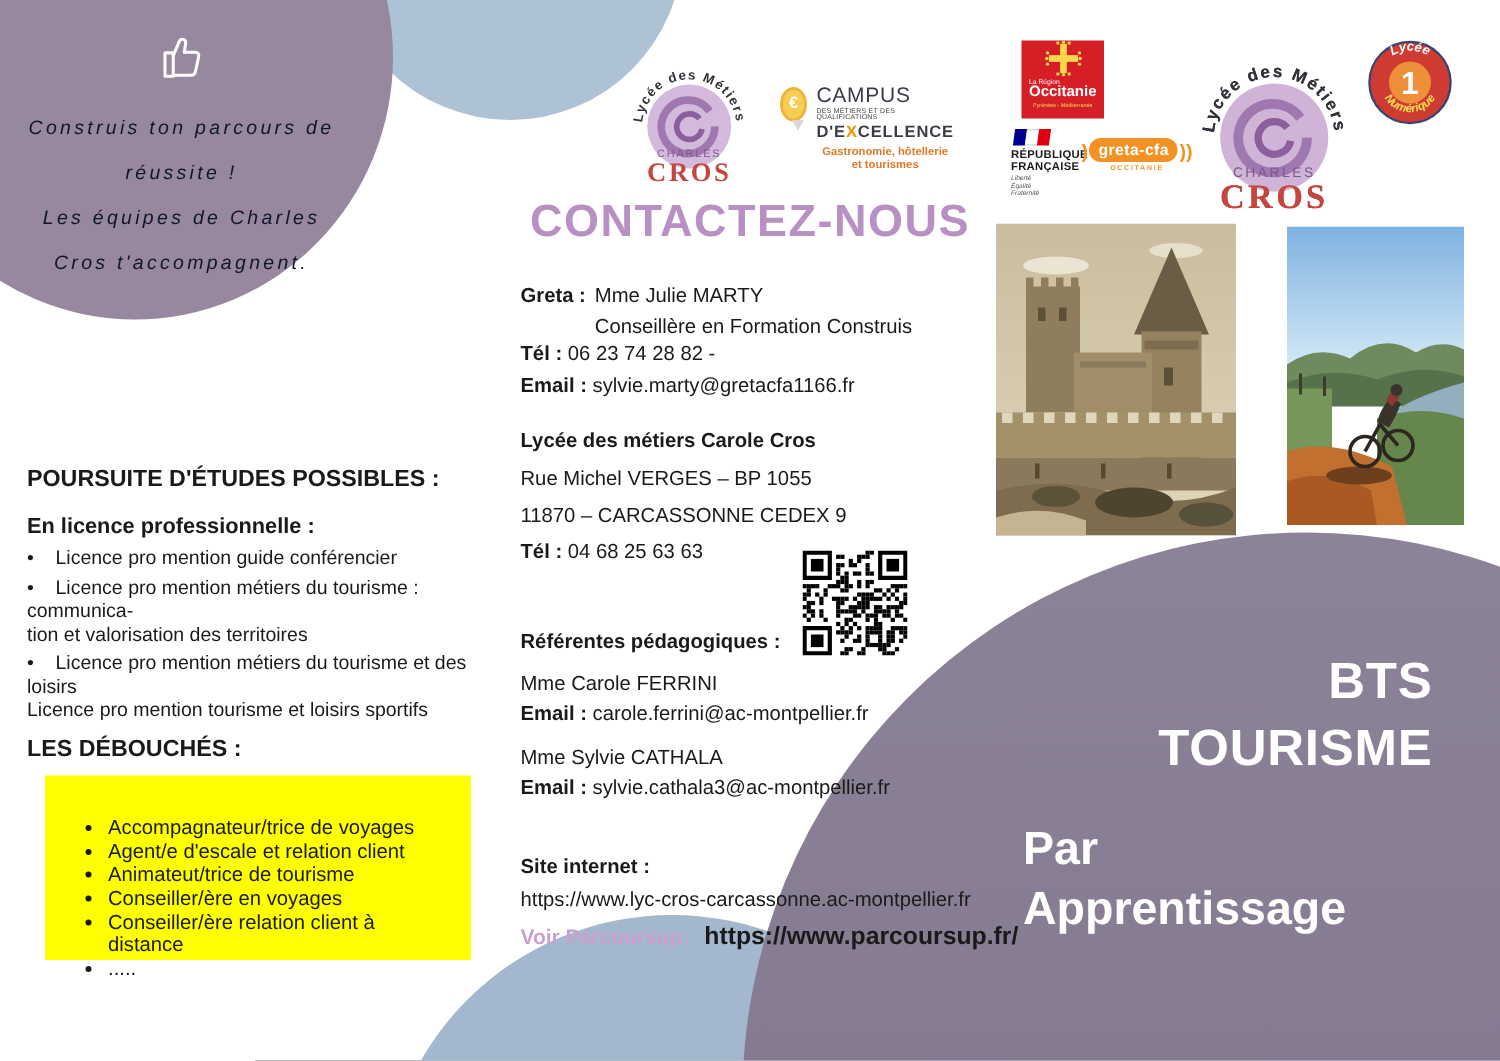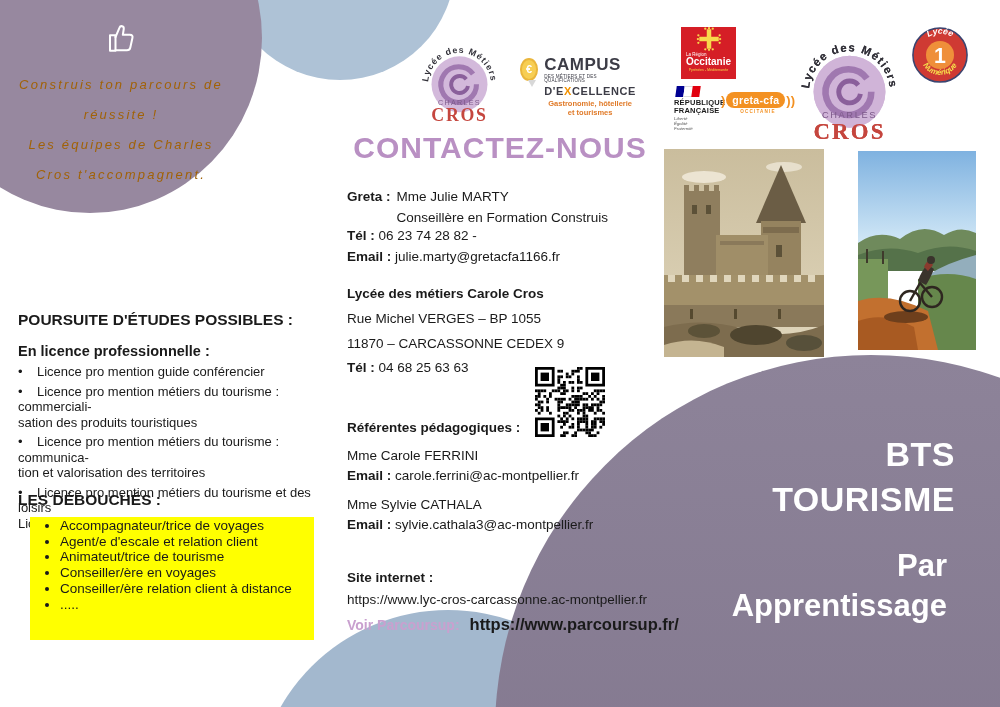--- a/index.html
+++ b/index.html
@@ -9,31 +9,31 @@
   .shape{position:absolute;border-radius:50%;}
   .blob-topleft{left:-82px;top:-137px;width:344px;height:350px;background:#97889f;z-index:2;}
   .circle-topmid{left:225px;top:-150px;width:230px;height:230px;background:#aec2d6;z-index:1;}
   .circle-bottommid{left:255px;top:610px;width:386px;height:386px;background:#a3b8ce;z-index:1;}
   .circle-right{left:495px;top:355px;width:752px;height:752px;
                 background:linear-gradient(#8d8399,#7d7289);z-index:2;}
   .content{position:absolute;z-index:5;}
   .pre{white-space:pre-line;}
   
   .intro-icon{left:99px;top:16px;width:44px;height:44px;}
-  .intro-text{left:0;top:70px;width:242px;text-align:center;color:#a16207;font-style:italic;
+  .intro-text{left:0;top:70px;width:242px;text-align:center;color:#0f172a;font-style:italic;
               font-size:13px;letter-spacing:2.2px;line-height:30px;}
   .left-title{left:15px;top:222px;width:310px;text-align:center;font-size:30px;font-weight:bold;
               line-height:34px;letter-spacing:0.5px;color:#000;}
   .studies-heading{left:18px;top:311px;font-size:15.5px;font-weight:bold;}
   .licence-heading{left:18px;top:343px;font-size:14.5px;font-weight:bold;}
   .licence-list{left:18px;top:364px;width:315px;font-size:13px;line-height:15.5px;}
   .licence-list .li{margin-bottom:4px;}
   .debouches-heading{left:18px;top:491px;font-size:15.5px;font-weight:bold;}
   .yellow-box{left:30px;top:517px;width:284px;height:123px;background:#ffff00;}
-  .yellow-box ul{margin:0;padding:1px 6px 0 30px;font-size:13.5px;line-height:15.2px;}
+  .yellow-box ul{margin:12px;padding:15px 6px 0 30px;font-size:13.5px;line-height:15.2px;}
   .yellow-box li{margin:0 0 0.5px 0;}
   
   .contact-heading{left:340px;top:131px;width:320px;text-align:center;font-size:30px;
                    font-weight:bold;color:#b990c3;letter-spacing:1px;}
   .mid{font-size:13.5px;}
   .lbl{font-weight:bold;}
   .greta-row{left:347px;top:186px;display:flex;gap:6px;line-height:21px;}
   .tel1{left:347px;top:228px;}
   .email1{left:347px;top:249px;}
   .school-name{left:347px;top:286px;font-weight:bold;}
@@ -50,21 +50,21 @@
   .site-url{left:347px;top:592px;}
   .parcoursup-row{left:347px;top:615px;display:flex;align-items:baseline;gap:10px;}
   .parcoursup-label{font-size:14px;font-weight:bold;color:#c9a0cf;}
   .parcoursup-url{font-size:16.5px;font-weight:bold;color:#0c0c0c;}
   a.plainlink{color:inherit;text-decoration:none;}
   
   .cc-logo-1{left:417px;top:30px;width:85px;height:95px;}
   .cc-logo-2{left:795px;top:22px;width:109px;height:122px;}
   .campus-logo{left:520px;top:56px;width:116px;height:60px;display:flex;gap:6px;}
   .campus-text{display:flex;flex-direction:column;line-height:1;}
-  .campus-title{font-size:17px;font-weight:bold;color:#3c3c46;letter-spacing:0.5px;}
+  .campus-title{font-size:14px;font-weight:normal;color:#3c3c46;letter-spacing:0.5px;}
   .campus-sub{font-size:4.6px;color:#3c3c46;margin-top:1.5px;letter-spacing:0.2px;}
   .campus-exc{font-size:11px;font-weight:bold;color:#3c3c46;margin-top:2.5px;letter-spacing:0.6px;}
   .campus-exc .x{color:#f39200;}
   .campus-tag{font-size:7.5px;font-weight:bold;color:#e07a28;margin-top:3px;line-height:8.5px;text-align:center;}
   .medal{width:19px;height:19px;border-radius:50%;background:#f7ce53;border:2px solid #eab63c;
          margin-top:2px;position:relative;color:#fff;font-size:11px;font-weight:bold;
          text-align:center;line-height:19px;}
   .medal:after{content:"";position:absolute;left:6px;top:20px;border:4px solid transparent;
                border-top:7px solid #d8d8d8;}
   .occitanie-logo{left:681px;top:27px;width:55px;height:52px;background:#d51e26;
@@ -84,21 +84,21 @@
   .greta-paren{color:#f39122;font-weight:bold;font-size:13px;}
   .greta-pill{background:#f39122;color:#fff;font-weight:bold;font-size:10.5px;
               padding:2px 6px;border-radius:8px;letter-spacing:0.3px;}
   .greta-sub{font-size:4.6px;color:#f39122;font-weight:bold;letter-spacing:1.2px;margin-top:1px;}
   .badge{left:911px;top:26px;width:58px;height:58px;}
   .photo{position:absolute;z-index:4;}
   .photo-castle{left:664px;top:149px;width:160px;height:208px;}
   .photo-biker{left:858px;top:151px;width:118px;height:199px;}
   .bts-title{left:740px;top:432px;width:215px;text-align:right;color:#fff;font-weight:bold;
              font-size:34px;line-height:45px;letter-spacing:0.5px;}
-  .bts-subtitle{left:682px;top:546px;width:265px;text-align:right;color:#fff;font-weight:bold;
+  .bts-subtitle{left:682px;top:546px;width:265px;text-align:left;color:#fff;font-weight:bold;
                 font-size:31px;line-height:40px;}
 </style>
 </head>
 <body>
 
 <div class="page">
 
   <div class="shape circle-topmid"></div>
   <div class="shape circle-bottommid"></div>
   <div class="shape blob-topleft"></div>
@@ -111,22 +111,20 @@
   <div class="content intro-text pre">Construis ton parcours de
 réussite !
 Les équipes de Charles
 Cros t'accompagnent.</div>
 
   <div class="content studies-heading">POURSUITE D'ÉTUDES POSSIBLES :</div>
   <div class="content licence-heading">En licence professionnelle :</div>
 
   <div class="content licence-list">
     <div class="li pre">•&nbsp;&nbsp;&nbsp;&nbsp;Licence pro mention guide conférencier</div>
-    <div class="li pre">•&nbsp;&nbsp;&nbsp;&nbsp;Licence pro mention métiers du tourisme : commerciali-
-sation des produits touristiques</div>
     <div class="li pre">•&nbsp;&nbsp;&nbsp;&nbsp;Licence pro mention métiers du tourisme : communica-
 tion et valorisation des territoires</div>
     <div class="li pre">•&nbsp;&nbsp;&nbsp;&nbsp;Licence pro mention métiers du tourisme et des loisirs
 Licence pro mention tourisme et loisirs sportifs</div>
   </div>
 
   <div class="content debouches-heading">LES DÉBOUCHÉS :</div>
   <div class="content yellow-box">
     <ul>
       <li>Accompagnateur/trice de voyages</li>
@@ -168,21 +166,21 @@
   <div class="content mid greta-row">
     <span class="lbl">Greta :</span>
     <span class="pre">Mme Julie MARTY
 Conseillère en Formation Construis</span>
   </div>
   <div class="content mid tel1">
     <span class="lbl">Tél :</span> <span>06 23 74 28 82 -</span>
   </div>
   <div class="content mid email1">
     <span class="lbl">Email :</span>
-    <a class="plainlink" href="#">julie.marty@gretacfa1166.fr</a>
+    <a class="plainlink" href="#">sylvie.marty@gretacfa1166.fr</a>
   </div>
 
   <div class="content mid school-name">Lycée des métiers Carole Cros</div>
   <div class="content mid addr1">Rue Michel VERGES – BP 1055</div>
   <div class="content mid addr2">11870 – CARCASSONNE CEDEX 9</div>
   <div class="content mid tel2">
     <span class="lbl">Tél :</span> <span>04 68 25 63 63</span>
   </div>
 
   <svg class="content qr" id="qr-svg" viewBox="0 0 25 25">

